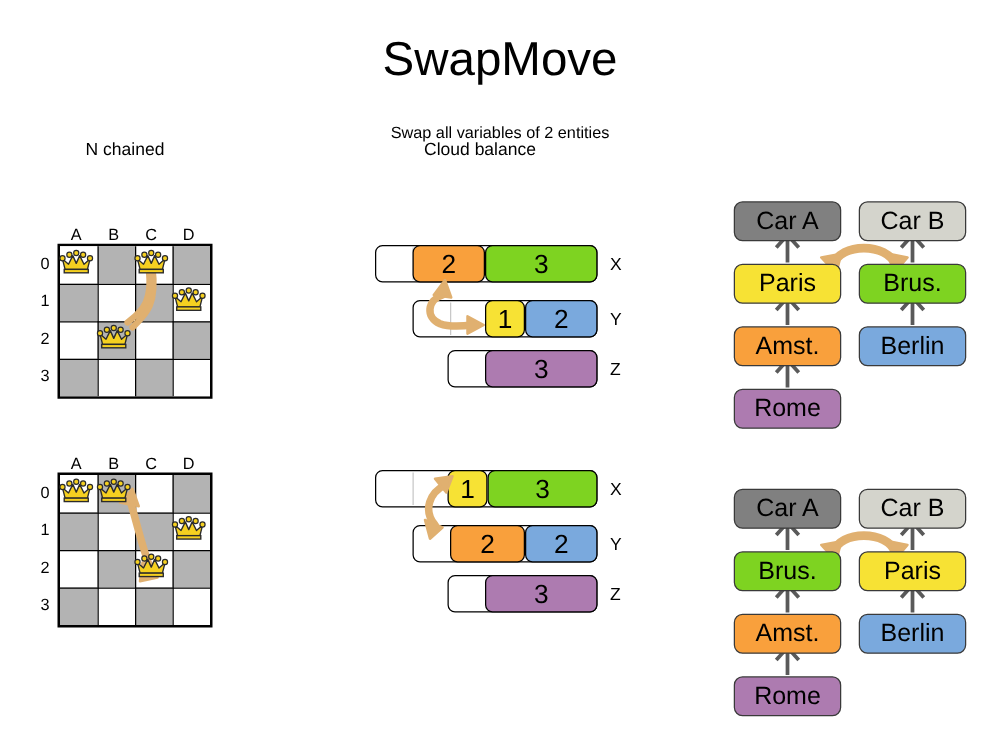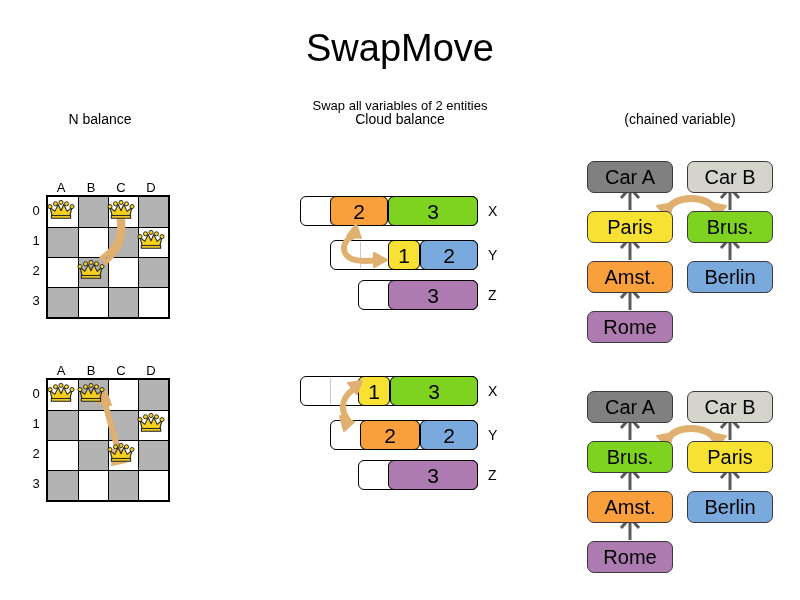--- a/index.html
+++ b/index.html
@@ -16,21 +16,21 @@
     font-size:38px;font-weight:400;letter-spacing:0px;line-height:44px;
   }
   .subtitle{
     position:absolute;left:0;top:70px;width:800px;text-align:center;
     font-size:13px;font-weight:400;line-height:16px;margin-top:28px;
   }
   .colhead{
     position:absolute;text-align:center;font-size:14px;line-height:19px;
   }
   #head-queens{left:0px;top:110px;width:200px;}
-  #head-cloud{left:300px;top:110px;width:200px;}
+  #head-cloud{left:284px;top:110px;width:200px;}
   #head-routing{left:580px;top:110px;width:200px;}
 
   
   .board{position:absolute;width:120px;height:120px;border:2px solid #000;box-sizing:content-box;}
   .cell{position:absolute;width:30px;height:30px;box-sizing:border-box;}
   .cell.dark{background:#b3b3b3;}
   .cell.light{background:#ffffff;}
   .gridline-v{position:absolute;width:1px;background:#000;}
   .gridline-h{position:absolute;height:1px;background:#000;}
   .collabel{position:absolute;width:30px;text-align:center;font-size:13px;line-height:15px;}
@@ -63,24 +63,23 @@
   svg{display:block;overflow:visible;}
 </style>
 </head>
 <body>
 
 <div class="root">
 
   <div class="title">SwapMove</div>
   <div class="subtitle">Swap all variables of 2 entities</div>
 
-  <div class="colhead" id="head-queens">N balance</div>
+  <div class="colhead" id="head-queens">N chained</div>
   <div class="colhead" id="head-cloud">Cloud balance</div>
   <div class="colhead" id="head-routing">
-    <div>(chained variable)</div>
   </div>
 
   <div>
 
     <div class="collabel" style="left:46px;top:180px;">A</div>
     <div class="collabel" style="left:76px;top:180px;">B</div>
     <div class="collabel" style="left:106px;top:180px;">C</div>
     <div class="collabel" style="left:136px;top:180px;">D</div>
 
     <div class="rowlabel" style="left:29px;top:203px;">0</div>

